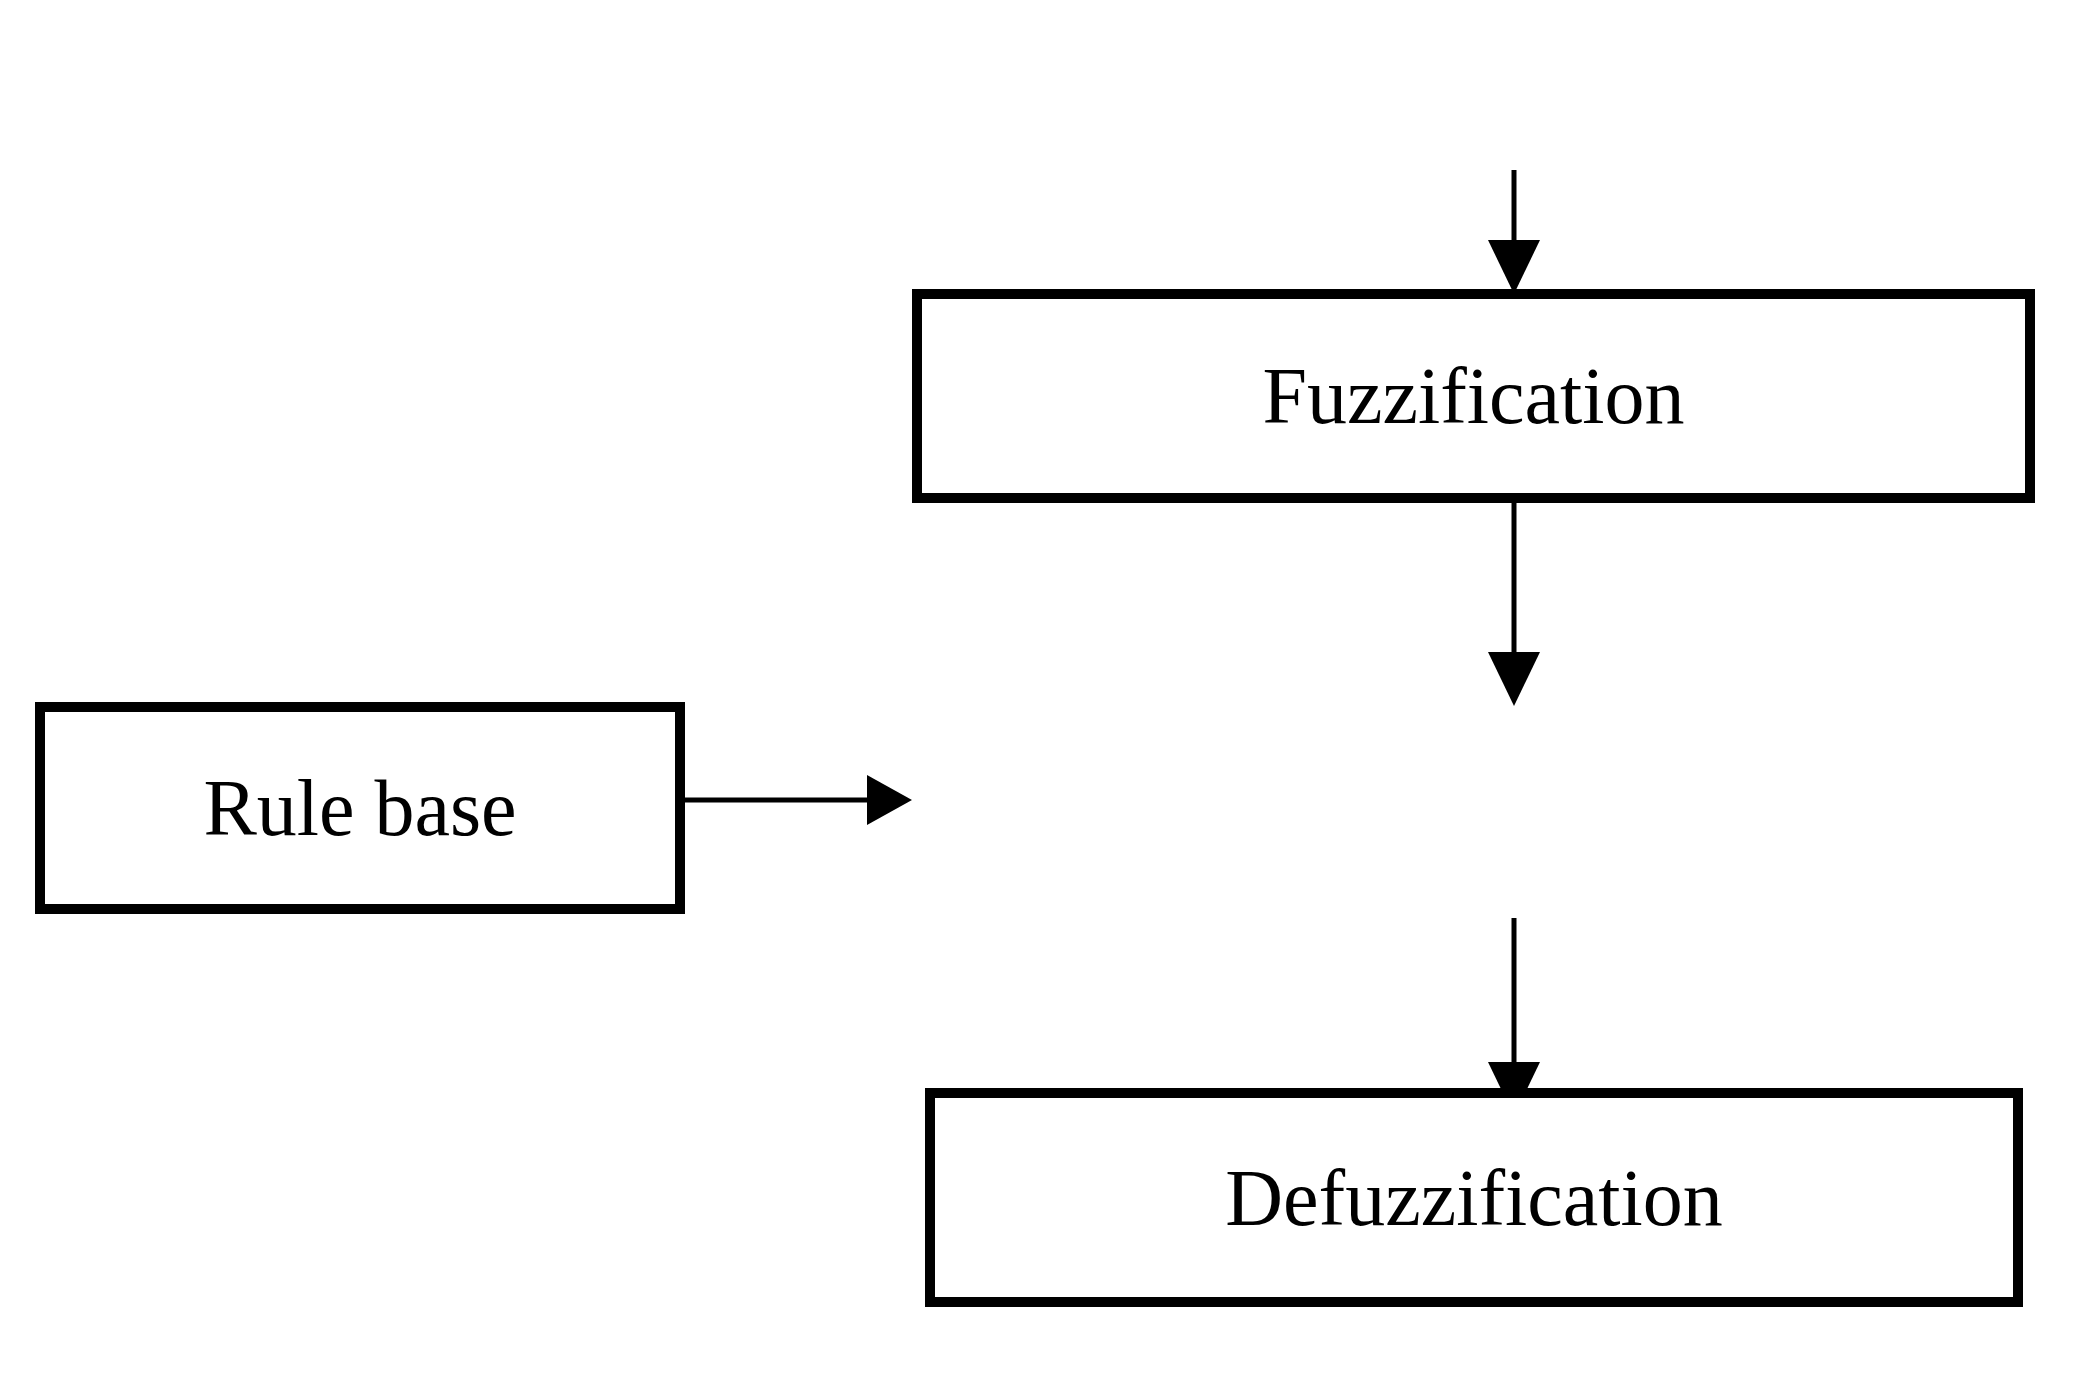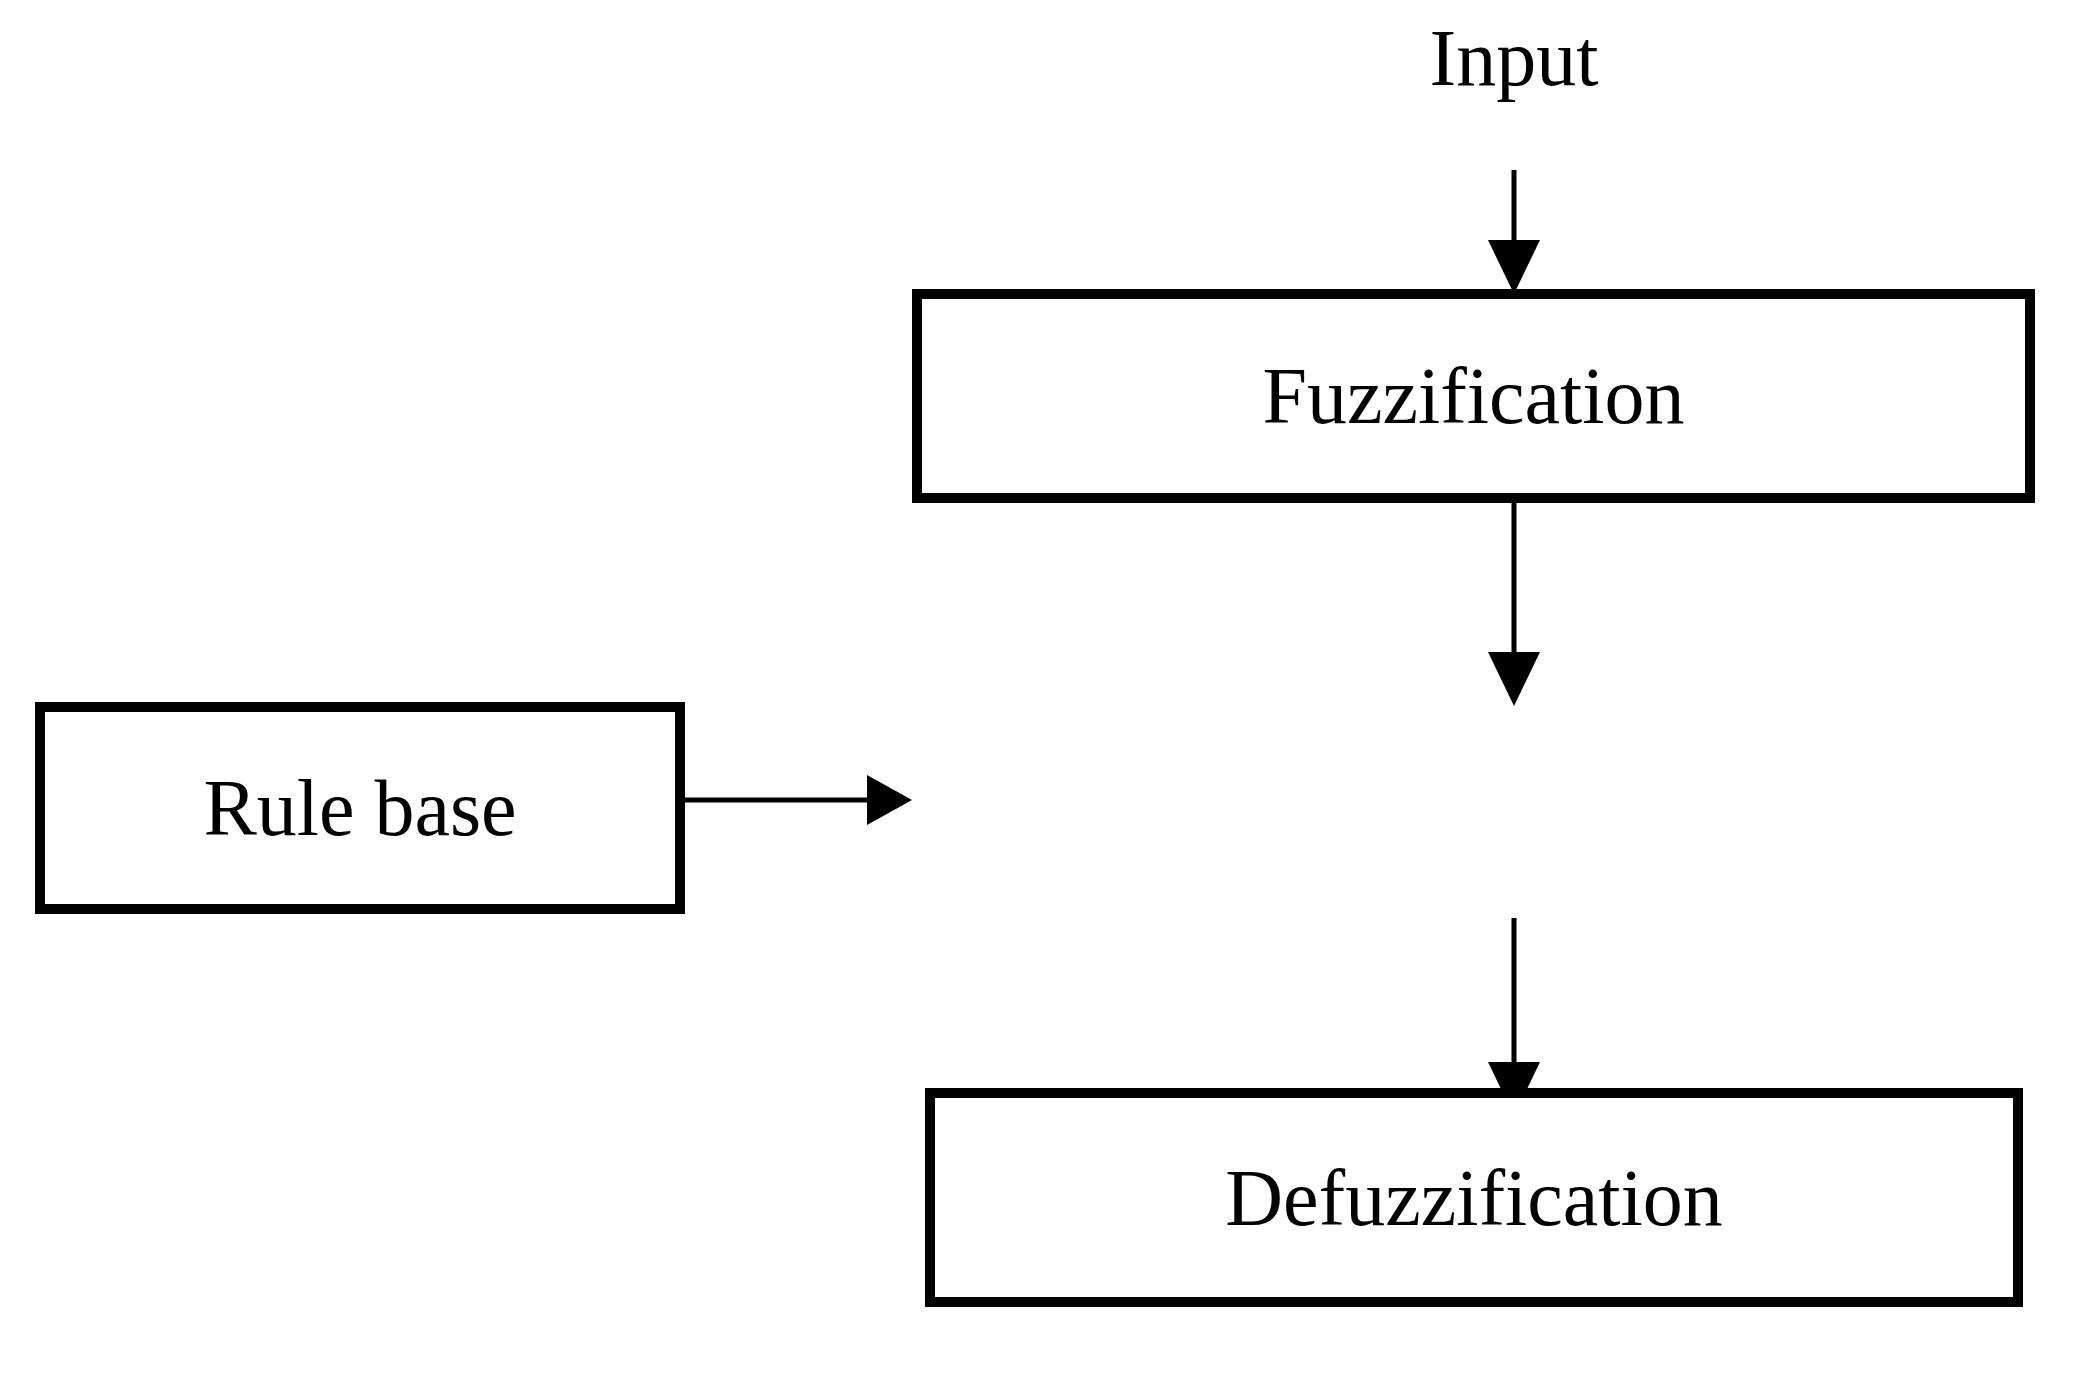--- a/index.html
+++ b/index.html
@@ -72,21 +72,20 @@
     line-height: 1;
     white-space: nowrap;
     color: #000000;
   }
 </style>
 </head>
 <body>
 
 <div class="canvas">
 
-  <div class="input-label">Input</div>
 
   <svg class="arrows-layer" viewBox="0 0 2085 1373">
     <g>
       <line x1="1514" y1="170" x2="1514" y2="248" stroke-width="5" stroke="#000000"></line>
       <polygon points="1488,240 1540,240 1514,294" fill="#000000"></polygon>
     </g>
     <g>
       <line x1="1514" y1="503" x2="1514" y2="660" stroke-width="5" stroke="#000000"></line>
       <polygon points="1488,652 1540,652 1514,706" fill="#000000"></polygon>
     </g>

